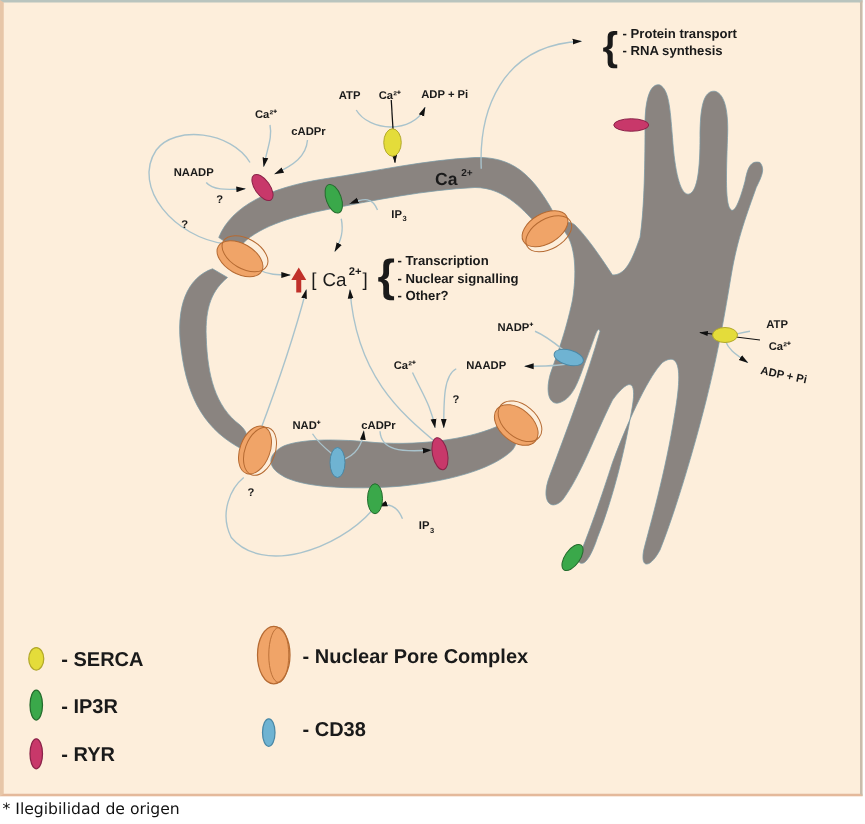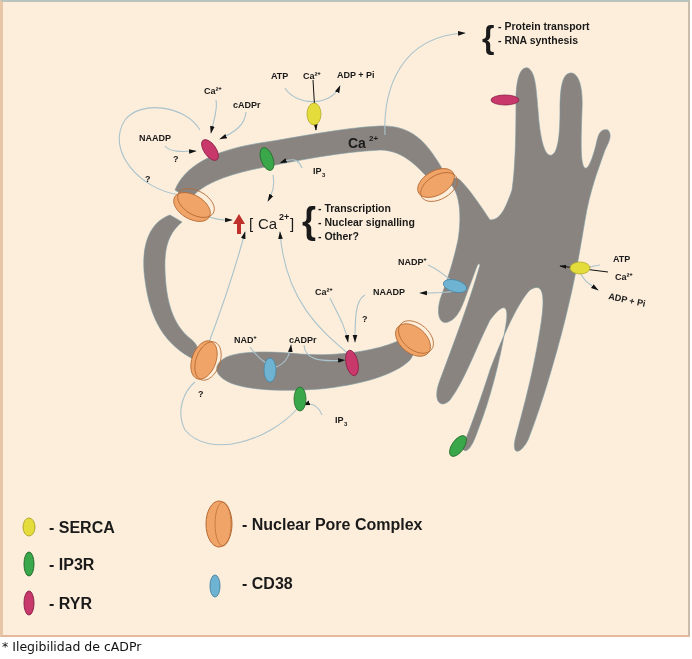--- a/index.html
+++ b/index.html
@@ -156,13 +156,13 @@
       <ellipse cx="223" cy="524" rx="8" ry="22" fill="none" stroke="#b56a32" stroke-width="0.7"></ellipse>
       <text class="lbl leg" x="242" y="530">- Nuclear Pore Complex</text>
     </g>
     <g>
       <ellipse cx="215" cy="586" rx="5" ry="11" fill="#6fb3d2" stroke="#4a88a6"></ellipse>
       <text class="lbl leg" x="242" y="589">- CD38</text>
     </g>
   </g>
 </svg>
 
-<div class="caption">* Ilegibilidad de cADPr</div>
+<div class="caption">* Ilegibilidad de origen</div>
 
 </body></html>

